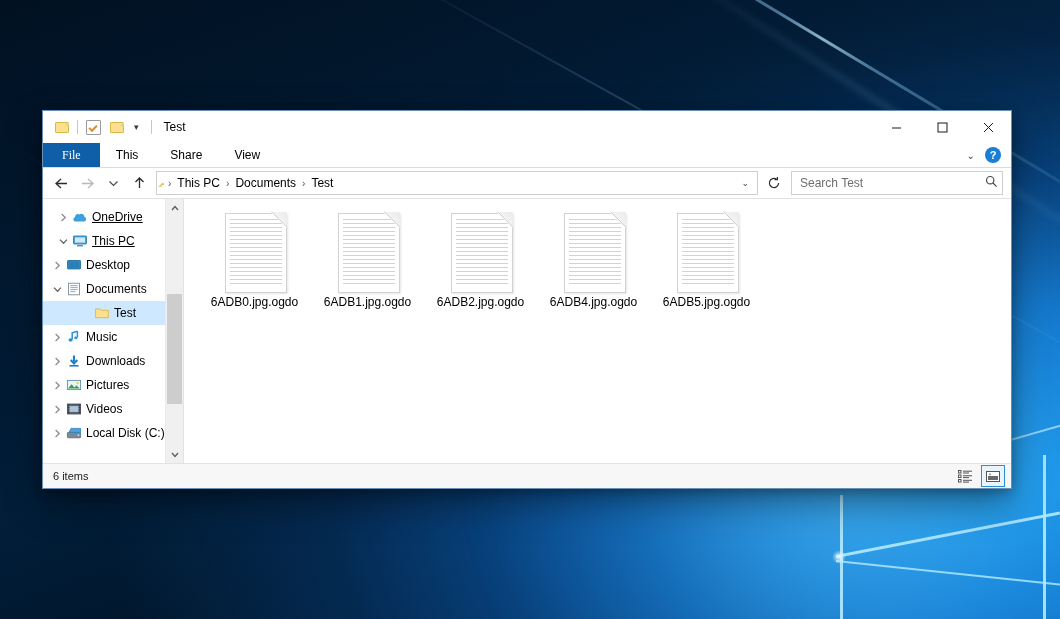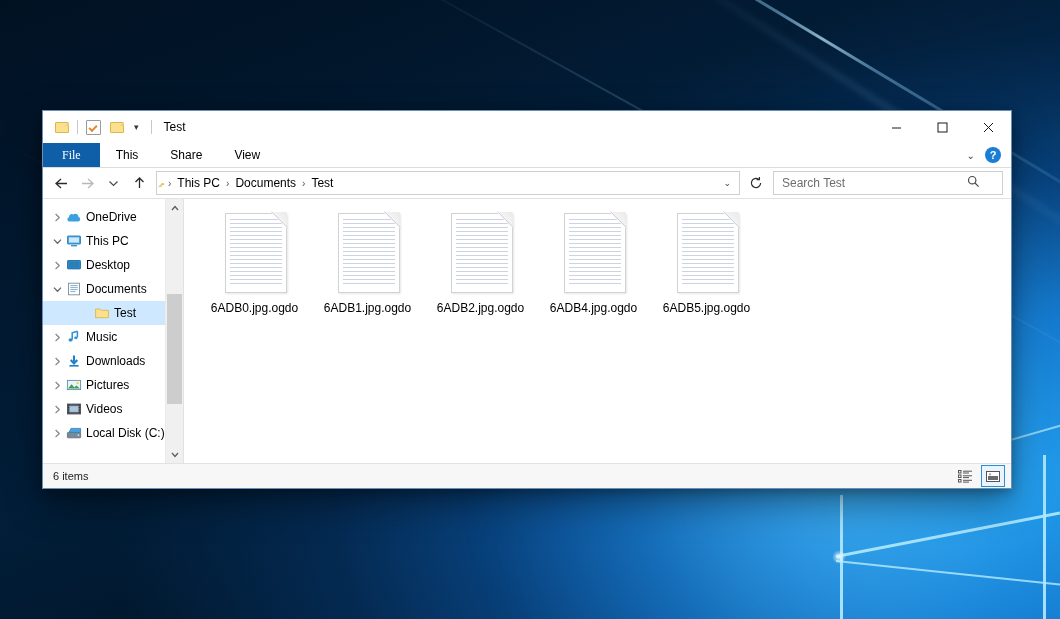--- a/index.html
+++ b/index.html
@@ -158,21 +158,21 @@
   .crumb { font-size: 12px; color: #000; padding: 0 2px; white-space: nowrap; }
   .crumb-sep { color: #555; font-size: 10px; padding: 0 4px; }
   .crumb-folder { margin-right: 2px; }
   .crumb-spacer { flex: 1 1 auto; }
   .crumb-caret { font-size: 9px; color: #444; padding: 0 4px; }
   .refresh-btn { width: 22px; height: 22px; display: flex; align-items: center; justify-content: center; }
   .searchbox {
     width: 198px; height: 22px;
     border: 1px solid #cfcfcf; background: #fff;
     display: flex; align-items: center;
-    padding: 0 22px 0 8px;
+    padding: 0 4px 0 8px;
     margin-left: 4px;
   }
   .search-ph { font-size: 12px; color: #6d6d6d; flex: 1 1 auto; }
 
   
   .body-area { flex: 1 1 auto; display: flex; min-height: 0; border-top: 1px solid #e2e2e2; }
 
   
   .sidebar {
     width: 140px;
@@ -190,21 +190,21 @@
     white-space: nowrap;
   }
   .tree-item.selected { background: #cde8ff; }
   .twisty {
     width: 16px; height: 16px; display: flex; align-items: center; justify-content: center;
     color: #646464; font-size: 9px; flex: 0 0 auto;
   }
   .twisty.none { visibility: hidden; }
   .t-icon { width: 18px; display: flex; align-items: center; justify-content: center; flex: 0 0 auto; margin-right: 3px; }
   .t-label { overflow: hidden; text-overflow: ellipsis; }
-  .indent-1 { padding-left: 6px; }
+  .indent-1 { padding-left: 12px; text-decoration: underline; }
   .indent-2 { }
   .indent-3 { padding-left: 34px; }
 
   
   .sb-scroll {
     position: absolute; right: 0; top: 0; bottom: 0; width: 17px;
     background: #f0f0f0; border-left: 1px solid #eaeaea;
     display: flex; flex-direction: column; align-items: center;
   }
   .sb-arrow { height: 17px; width: 17px; display: flex; align-items: center; justify-content: center; color: #606060; font-size: 8px; }
@@ -249,21 +249,20 @@
   .fold-shade {
     position: absolute; right: 1px; top: 1px; width: 16px; height: 16px;
     background: linear-gradient(225deg, #e9e9e9 0%, #f7f7f7 60%, #ffffff 100%);
     clip-path: polygon(100% 0, 0 0, 100% 100%);
     border-left: 0;
   }
   .fold-edge {
     position: absolute; right: 0px; top: 0px; width: 17px; height: 17px;
   }
   .filename {
-    margin-top: 6px;
     font-size: 12px;
     color: #000;
     text-align: center;
     line-height: 15px;
     white-space: nowrap;
   }
 
   
   .statusbar {
     height: 24px;

